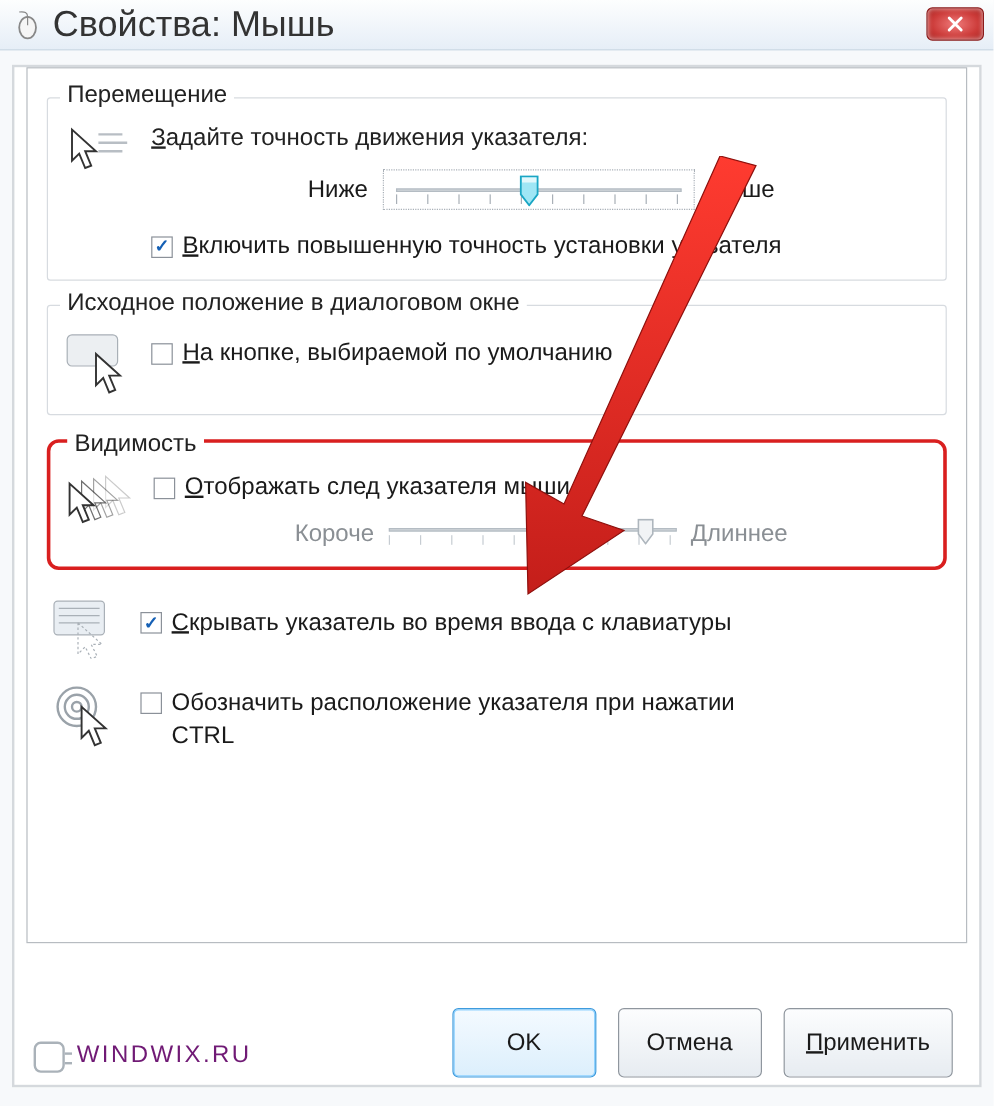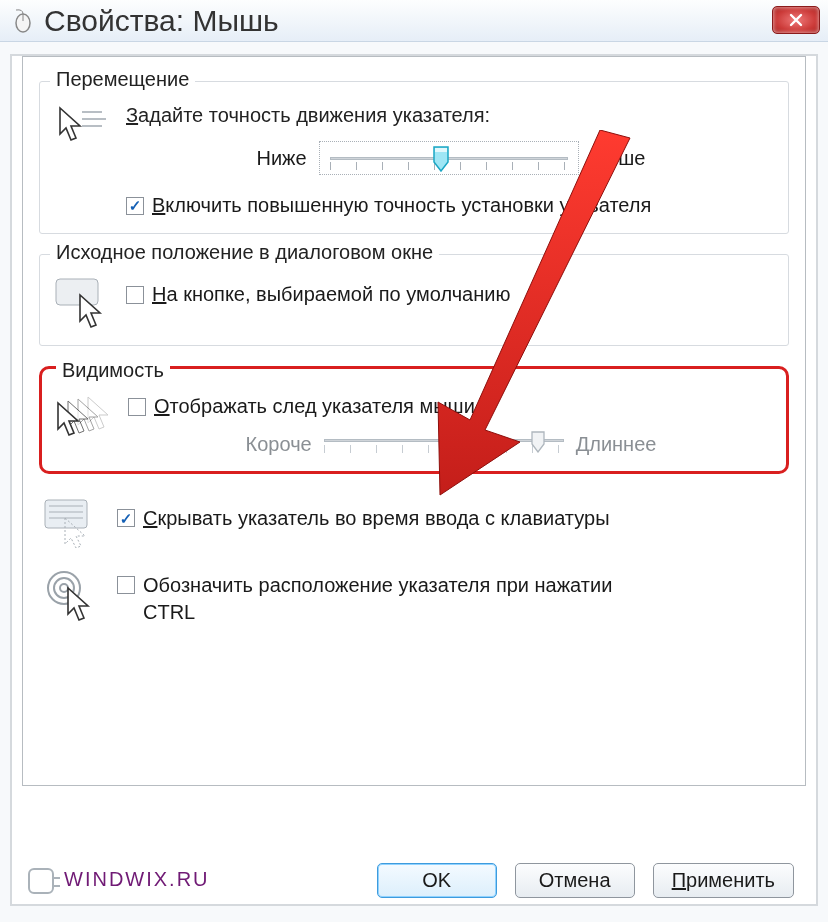--- a/index.html
+++ b/index.html
@@ -175,21 +175,21 @@
   .highlight .group .legend { top:-14px; left:4px;}
   
   
   .btnbar {
     position:absolute;
     left:0; right:0; bottom:6px;
     display:flex; gap:18px; justify-content:flex-end; align-items:center;
     padding: 0 22px;
   }
   .btn {
-    min-width: 120px; height:35px;
+    min-width: 120px; height:58px;
     border:1px solid #8f969e;
     border-radius:5px;
     background:linear-gradient(to bottom,#fcfdfe,#e7ecf1);
     font-size:20px;
     display:flex;align-items:center;justify-content:center;
     padding:0 18px;
   }
   .btn.default {
     border:1px solid #3e9bdd;
     box-shadow: 0 0 0 1px #8fd2ff inset;

